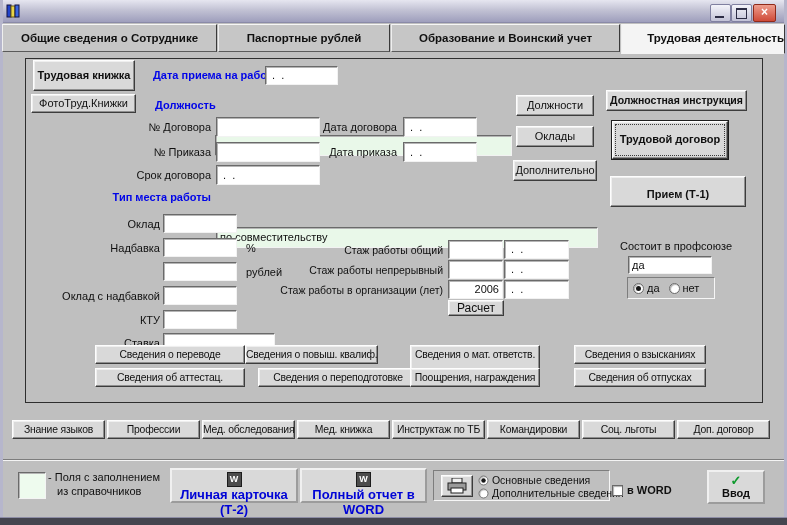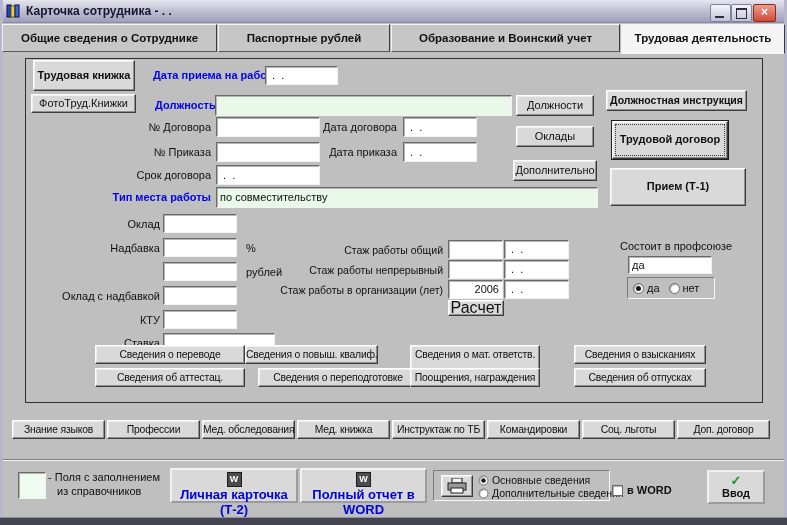--- a/index.html
+++ b/index.html
@@ -15,29 +15,29 @@
   .title-text{position:absolute;left:26px;top:0;line-height:22px;font-weight:bold;font-size:12px;color:#16162e;white-space:nowrap;}
   .winbtn{position:absolute;top:4px;width:19px;height:16px;border:1px solid #8080a0;border-radius:2px;
     background:linear-gradient(#f4f4fa,#c2c2d6);text-align:center;line-height:14px;}
   .winbtn.close{background:linear-gradient(#ee9d8d,#cf4a38);border-color:#8f2a1a;color:#fff;font-weight:bold;font-size:12px;}
   .glyph-min{position:absolute;left:4px;bottom:3px;width:9px;height:2px;background:#2c2c44;}
   .glyph-max{position:absolute;left:4px;top:3px;width:9px;height:8px;border:1px solid #2c2c44;border-top-width:2px;}
   
   .tab{position:absolute;top:24px;height:28px;background:#c6c6c6;
     border-top:1px solid #f6f6f6;border-left:1px solid #efefef;border-right:1px solid #3a3a3a;border-bottom:1px solid #5a5a5a;
     font-weight:bold;font-size:11.5px;text-align:center;line-height:27px;box-sizing:border-box;white-space:nowrap;overflow:hidden;}
-  .tab.active{background:#f4f4f4;border-bottom:1px solid #f4f4f4;height:30px;z-index:2;}
+  .tab.active{background:#f4f4f4;border-bottom:1px solid #f4f4f4;height:30px;z-index:2;text-align:right;}
   
   .main-panel{position:absolute;left:25px;top:58px;width:736px;height:343px;border:1px solid #2e2e2e;}
   .lbl{position:absolute;white-space:nowrap;}
   .rlabel{position:absolute;white-space:nowrap;text-align:right;}
   .blue{color:#0004e8;font-weight:bold;}
   .inp{position:absolute;background:#fff;border:1px solid;border-color:#6a6a6a #f2f2f2 #f2f2f2 #6a6a6a;
     box-shadow:inset 1px 1px 0 #b5b5b5;padding:0 3px;white-space:pre;overflow:hidden;box-sizing:border-box;}
-  .inp.green{background:#e9f8e9;}
+  .inp.green{background:#e9f8e9;margin-top:40px;}
   .right{text-align:right;}
   .btn{position:absolute;background:#d9d9d9;text-align:center;box-sizing:border-box;white-space:nowrap;overflow:hidden;
     border:1px solid;border-color:#fdfdfd #3c3c3c #3c3c3c #fdfdfd;
     box-shadow:inset -1px -1px 0 #8f8f8f,inset 1px 1px 0 #efefef;}
   .btn.b{font-weight:bold;}
   .btn.default{box-shadow:0 0 0 1px #1e1e1e,inset -1px -1px 0 #8f8f8f,inset 1px 1px 0 #efefef;
     outline:1px dotted #3a3a3a;outline-offset:-4px;}
   .sv{font-size:10.4px;letter-spacing:-0.2px;}
   .radio{display:inline-block;width:11px;height:11px;border-radius:50%;background:#fff;
     border:1px solid #6a6a6a;box-shadow:inset 1px 1px 1px #b0b0b0;vertical-align:-2px;box-sizing:border-box;}
@@ -58,21 +58,20 @@
 </style>
 </head>
 <body>
 
 <div class="titlebar">
   <svg class="abs" style="left:6px;top:3px" width="16" height="16" viewBox="0 0 16 16">
     <rect x="1" y="2" width="4" height="12" fill="#2244cc" stroke="#101040"></rect>
     <rect x="5" y="3" width="4" height="11" fill="#e8d44a" stroke="#6a5a10"></rect>
     <rect x="9" y="2" width="4" height="12" fill="#3a66e0" stroke="#101040"></rect>
   </svg>
-  <span class="title-text">Карточка сотрудника -   . .</span>
   <div class="winbtn" style="left:710px">
       <span class="glyph-min"></span>
     </div>
   <div class="winbtn" style="left:731px">
       <span class="glyph-max"></span>
     </div>
   <div class="winbtn close" style="left:753px;width:21px"><span>×</span></div>
 </div>
 <div class="frame"></div>
 
@@ -107,21 +106,21 @@
 
 <span class="rlabel" style="right:576px;top:169px">Срок договора</span>
 <div class="inp" style="left:216px;top:165px;width:104px;height:20px;line-height:18px"> .  .</div>
 <div class="btn" style="left:513px;top:160px;width:84px;height:21px;line-height:19px"><span>Дополнительно</span></div>
 
 <span class="rlabel blue" style="right:576px;top:191px">Тип места работы</span>
 <div class="inp green" style="left:216px;top:187px;width:382px;height:21px;line-height:19px">по совместительству</div>
 
 <div class="btn b small" style="left:606px;top:90px;width:141px;height:21px;line-height:19px"><span>Должностная инструкция</span></div>
 <div class="btn b default" style="left:612px;top:121px;width:116px;height:38px;line-height:35px"><span>Трудовой договор</span></div>
-<div class="btn b" style="left:610px;top:168px;width:136px;height:38px;line-height:35px"><span>Прием (Т-1)</span></div>
+<div class="btn b" style="left:610px;top:176px;width:136px;height:31px;line-height:35px"><span>Прием (Т-1)</span></div>
 
 <span class="rlabel" style="right:627px;top:218px">Оклад</span>
 <div class="inp" style="left:163px;top:214px;width:74px;height:19px"></div>
 <span class="rlabel" style="right:627px;top:242px">Надбавка</span>
 <div class="inp" style="left:163px;top:238px;width:74px;height:19px"></div>
 <span class="lbl" style="left:246px;top:242px">%</span>
 <div class="inp" style="left:163px;top:262px;width:74px;height:19px"></div>
 <span class="lbl" style="left:246px;top:266px">рублей</span>
 <span class="rlabel" style="right:627px;top:290px">Оклад с надбавкой</span>
 <div class="inp" style="left:163px;top:286px;width:74px;height:19px"></div>
@@ -132,21 +131,21 @@
 
 <span class="rlabel small" style="right:344px;top:244px">Стаж работы общий</span>
 <div class="inp" style="left:448px;top:240px;width:55px;height:19px"></div>
 <div class="inp" style="left:504px;top:240px;width:65px;height:19px;line-height:17px"> .  .</div>
 <span class="rlabel small" style="right:344px;top:264px">Стаж работы непрерывный</span>
 <div class="inp" style="left:448px;top:260px;width:55px;height:19px"></div>
 <div class="inp" style="left:504px;top:260px;width:65px;height:19px;line-height:17px"> .  .</div>
 <span class="rlabel small" style="right:344px;top:284px">Стаж работы в организации (лет)</span>
 <div class="inp right" style="left:448px;top:280px;width:55px;height:19px;line-height:17px">2006</div>
 <div class="inp" style="left:504px;top:280px;width:65px;height:19px;line-height:17px"> .  .</div>
-<div class="btn" style="left:448px;top:300px;width:56px;height:16px;line-height:14px;font-size:16px"><span>Расчет</span></div>
+<div class="btn" style="left:448px;top:300px;width:56px;height:16px;line-height:14px;font-size:12px"><span>Расчет</span></div>
 
 <span class="lbl" style="left:620px;top:240px">Состоит в профсоюзе</span>
 <div class="inp" style="left:628px;top:256px;width:84px;height:18px;line-height:16px">да</div>
 <div class="frame-box" style="left:627px;top:277px;width:88px;height:22px;display:flex;align-items:center;gap:3px;padding:0 5px">
   <span class="radio sel"></span>
   <span>да</span>
   <span class="radio" style="margin-left:6px"></span>
   <span>нет</span>
 </div>
 

